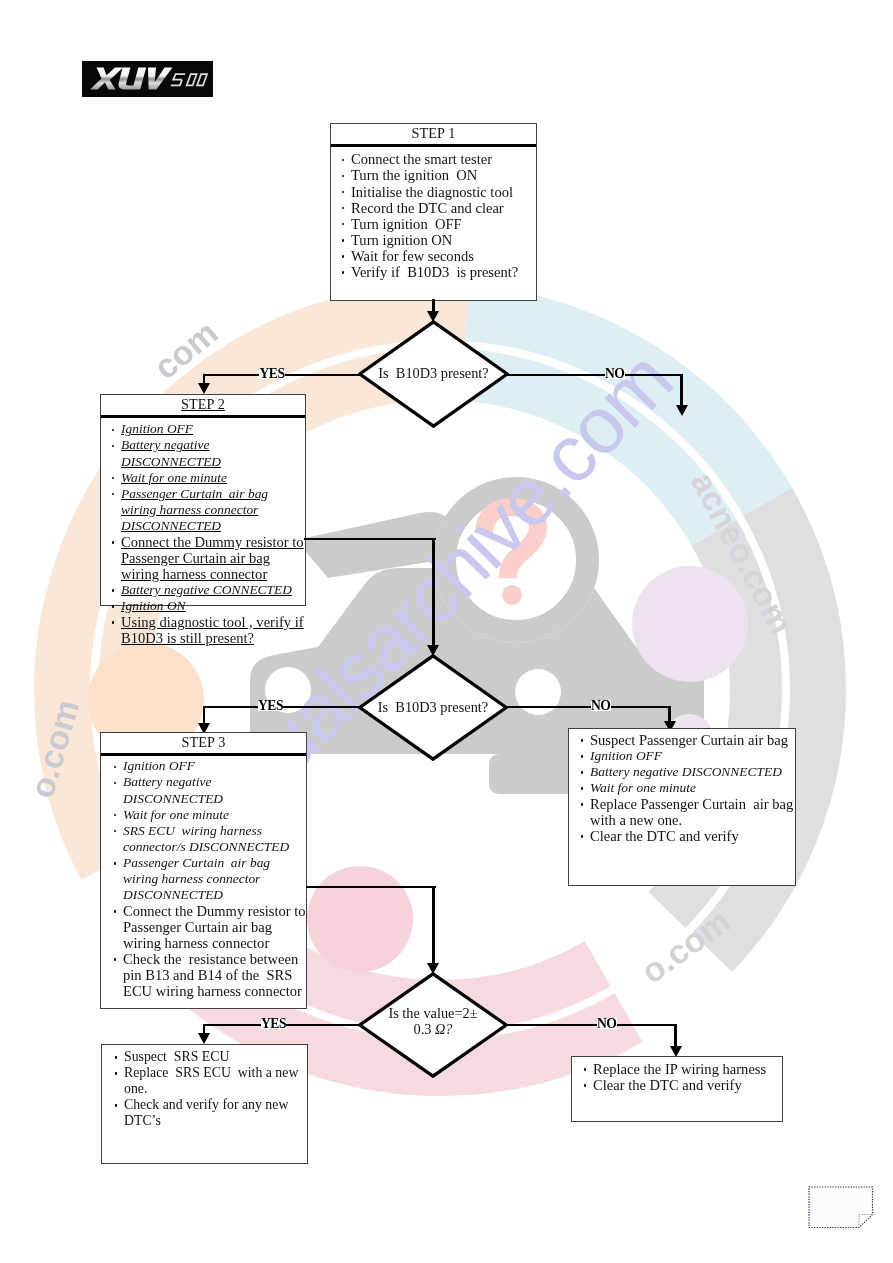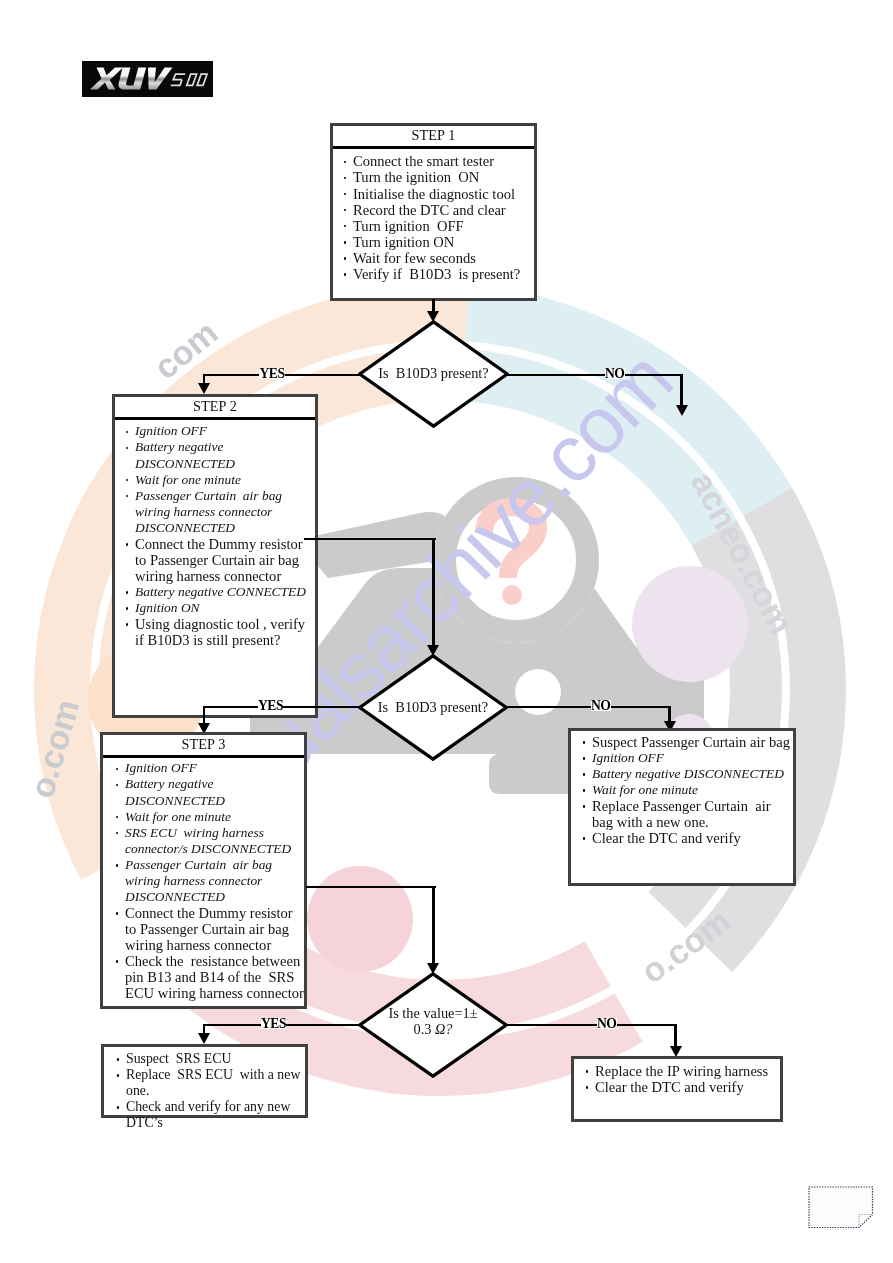--- a/index.html
+++ b/index.html
@@ -8,21 +8,21 @@
        font-family:"Liberation Serif",serif;position:relative;}
   .page{position:absolute;left:0;top:0;width:893px;height:1263px;}
   .wm{position:absolute;left:0;top:0;width:893px;height:1263px;z-index:0;pointer-events:none;}
   .content{position:absolute;left:0;top:0;width:893px;height:1263px;z-index:2;}
 
   
   .logo{position:absolute;left:82px;top:61px;width:131px;height:36px;
         background:#0b0b0b;z-index:3;overflow:hidden;}
 
   
-  .box{position:absolute;background:#fff;border:3px solid #404040;box-sizing:border-box;z-index:3;}
+  .box{position:absolute;background:#fff;border:1px solid #404040;box-sizing:border-box;z-index:3;}
   .box-title{text-align:center;font-size:14.2px;line-height:1.05;
              padding:2px 0 3.5px 0;border-bottom:3px solid #000;color:#111;
              letter-spacing:.1px;}
   ul.blist{list-style:none;margin:0;padding:0;font-size:14.55px;}
   ul.blist li{position:relative;padding-left:14px;font-size:inherit;line-height:16.05px;
               color:#121212;margin:0;}
   ul.blist li:before{content:"";position:absolute;left:4.5px;top:7.2px;width:2.7px;height:2.7px;
                      background:#000;border-radius:50%;}
   ul.blist li.it{font-style:italic;font-size:0.924em;}
 
@@ -176,21 +176,21 @@
     <div class="ln" style="left:202.5px;top:373.7px;width:158px;height:2.8px;"></div>
     <div class="ln" style="left:202.5px;top:373.7px;width:2.8px;height:11px;"></div>
     <div class="arw" style="left:197.5px;top:382.5px;"></div>
     <div class="yn" style="left:259px;top:367.5px;">YES</div>
 
     <div class="ln" style="left:506px;top:373.7px;width:177px;height:2.8px;"></div>
     <div class="ln" style="left:680.2px;top:373.7px;width:2.9px;height:32px;"></div>
     <div class="arw" style="left:675.5px;top:404.5px;"></div>
     <div class="yn" style="left:604.5px;top:367.5px;">NO</div>
 
-    <div class="box" id="b-step2" style="left:112px;top:394px;width:206px;height:324px;">
+    <div class="box" id="b-step2" style="left:100px;top:394px;width:206px;height:212px;text-decoration:underline;">
       <div class="box-title">STEP 2</div>
       <ul class="blist" id="l-step2" style="padding:3px 0 0 6px;">
           <li class="it">Ignition OFF</li>
           <li class="it">Battery negative DISCONNECTED</li>
           <li class="it">Wait for one minute</li>
           <li class="it">Passenger Curtain &nbsp;air bag wiring harness connector DISCONNECTED</li>
           <li>Connect the Dummy resistor to Passenger Curtain air bag wiring harness connector</li>
           <li class="it">Battery negative CONNECTED</li>
           <li class="it">Ignition ON</li>
           <li>Using diagnostic tool , verify if B10D3 is still present?</li>
@@ -245,36 +245,36 @@
 
     <div class="ln" style="left:306px;top:885.6px;width:130px;height:2.8px;"></div>
     <div class="ln" style="left:432.3px;top:885.6px;width:2.9px;height:79px;"></div>
     <div class="arw" style="left:427px;top:962.5px;"></div>
 
     <div class="dia" id="d3" style="left:358px;top:972px;width:150px;height:106px;">
       <svg width="150" height="106" viewBox="0 0 150 106" style="position:absolute;left:0;top:0;">
         <polygon points="75,1.8 148.2,53 75,104.2 1.8,53" fill="#ffffff" stroke="#000000" stroke-width="3.3" stroke-linejoin="miter"></polygon>
       </svg>
       <div class="lbl" style="font-size:14.35px;line-height:16.4px;display:block;padding-top:33px;">
-        <div>Is the value=1±</div>
+        <div>Is the value=2±</div>
         <div><span>0.3 </span><span style="font-style:italic">Ω?</span></div>
       </div>
     </div>
 
     <div class="ln" style="left:202.5px;top:1023.5px;width:158px;height:2.8px;"></div>
     <div class="ln" style="left:202.5px;top:1023.5px;width:2.8px;height:11px;"></div>
     <div class="arw" style="left:197.5px;top:1032.5px;"></div>
     <div class="yn" style="left:260.5px;top:1017.5px;">YES</div>
 
     <div class="ln" style="left:505px;top:1023.5px;width:172px;height:2.8px;"></div>
     <div class="ln" style="left:674.2px;top:1023.5px;width:2.9px;height:24px;"></div>
     <div class="arw" style="left:669.5px;top:1045.5px;"></div>
     <div class="yn" style="left:596.5px;top:1017.5px;">NO</div>
 
-    <div class="box" id="b-ecu" style="left:101px;top:1044px;width:207px;height:74px;">
+    <div class="box" id="b-ecu" style="left:101px;top:1044px;width:207px;height:120px;">
       <ul class="blist" id="l-ecu" style="padding:4px 0 0 8px;font-size:13.8px;">
           <li>Suspect &nbsp;SRS ECU</li>
           <li>Replace &nbsp;SRS ECU &nbsp;with a new one.</li>
           <li>Check and verify for any new DTC’s</li>
         </ul>
     </div>
 
     <div class="box" id="b-harness" style="left:571px;top:1056px;width:212px;height:66px;">
       <ul class="blist" id="l-harness" style="padding:4px 0 0 7px;">
           <li>Replace the IP wiring harness</li>

